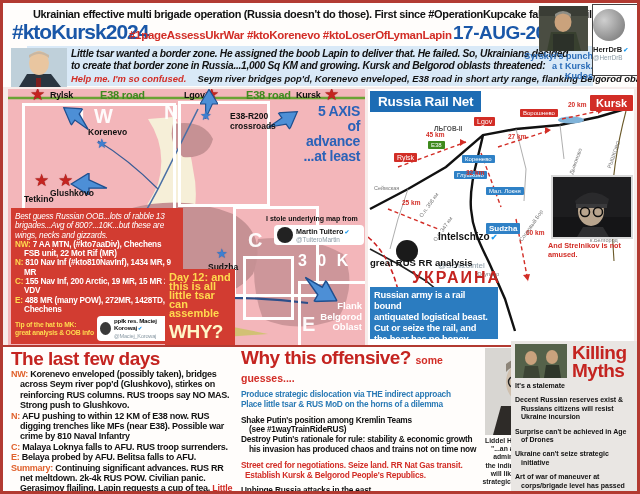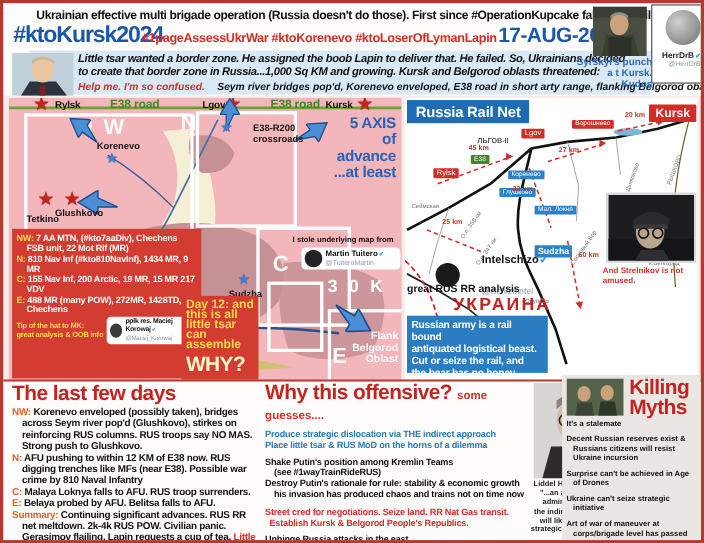--- a/index.html
+++ b/index.html
@@ -12,21 +12,21 @@
   
   .hdr{left:0;top:0;width:634px;height:84px;background:#fffdfb;}
   .hdr-band{left:24px;top:43px;width:566px;height:40px;background:#d9e9f7;}
   .topline{left:30px;top:5px;font-size:11px;color:#111;}
   .titletag{left:9px;top:17px;font-size:21px;letter-spacing:-1px;color:#1a57a8;}
   .tags{left:126px;top:26px;font-size:11.5px;color:#d22d26;letter-spacing:-0.3px;}
   .date{left:450px;top:19px;font-size:19px;color:#1a57a8;letter-spacing:-0.5px;}
   .intro{font-size:10.2px;color:#111;letter-spacing:-0.3px;}
   .quoteline{font-size:9.4px;}
   .sycap{color:#2a6cb8;font-size:9px;text-align:right;line-height:10px;}
-  .acctbox{left:589px;top:1px;width:44px;height:70px;background:#fff;border:1px solid #444;text-align:right;}
+  .acctbox{left:589px;top:1px;width:44px;height:70px;background:#fff;border:1px solid #444;text-align:left;}
   .avatar{border-radius:50%;background:radial-gradient(circle at 35% 35%,#cfcfcf,#6f6f6f);display:inline-block;}
   .vname{font-size:7.5px;color:#222;} .vhandle{font-size:6.3px;color:#8a9aa5;}
   .verified::after{content:"✔";color:#1d9bf0;font-size:0.8em;margin-left:1px;}
   
   .map{left:5px;top:86px;width:357px;height:257px;background:#f3b6ba;overflow:hidden;}
   .star{color:#c42420;font-size:17px;line-height:12px;text-shadow:0 0 1px #7c0f0c;}
   .bstar{color:#3f7fd0;font-size:13px;line-height:10px;text-shadow:0 0 1px #1e4f8f;}
   .citytop{font-size:9px;color:#111;letter-spacing:-0.2px;}
   .roadlbl{font-size:11px;color:#3f8a1e;letter-spacing:-0.2px;}
   .sector{border:3px solid #fff;}
@@ -192,20 +192,21 @@
       <div>...at least</div>
     </div>
     <div class="abs thirtyk b" style="left:290px;top:163px;">3 0 K</div>
     <div class="abs flank b" style="left:312px;top:212px;width:42px;">
       <div>Flank</div>
       <div>Belgorod</div>
       <div>Oblast</div>
     </div>
 
     <div class="abs oob">
+      <div class="i">Best guess Russian OOB...lots of rabble 13 brigades...Avg of 800?...10K...but these are wings, necks and gizzards.</div>
       <div class="oobitem b"><span class="oobk">NW:</span> <span>7 AA MTN, (#kto7aaDiv), Chechens FSB unit, 22 Mot Rif (MR)</span></div>
       <div class="oobitem b"><span class="oobk">N:</span> <span>810 Nav Inf (#kto810NavInf), 1434 MR, 9 MR</span></div>
       <div class="oobitem b"><span class="oobk">C:</span> <span>155 Nav Inf, 200 Arctic, 19 MR, 15 MR 217 VDV</span></div>
       <div class="oobitem b"><span class="oobk">E:</span> <span>488 MR (many POW), 272MR, 1428TD, Chechens</span></div>
       <div style="display:flex;align-items:center;gap:3px;margin-top:2px;">
         <div class="yel b" style="font-size:6.8px;line-height:7.6px;">
           <div>Tip of the hat to MK:</div>
           <div>great analysis &amp; OOB info</div>
         </div>
         <div class="chip" style="flex:1;">

